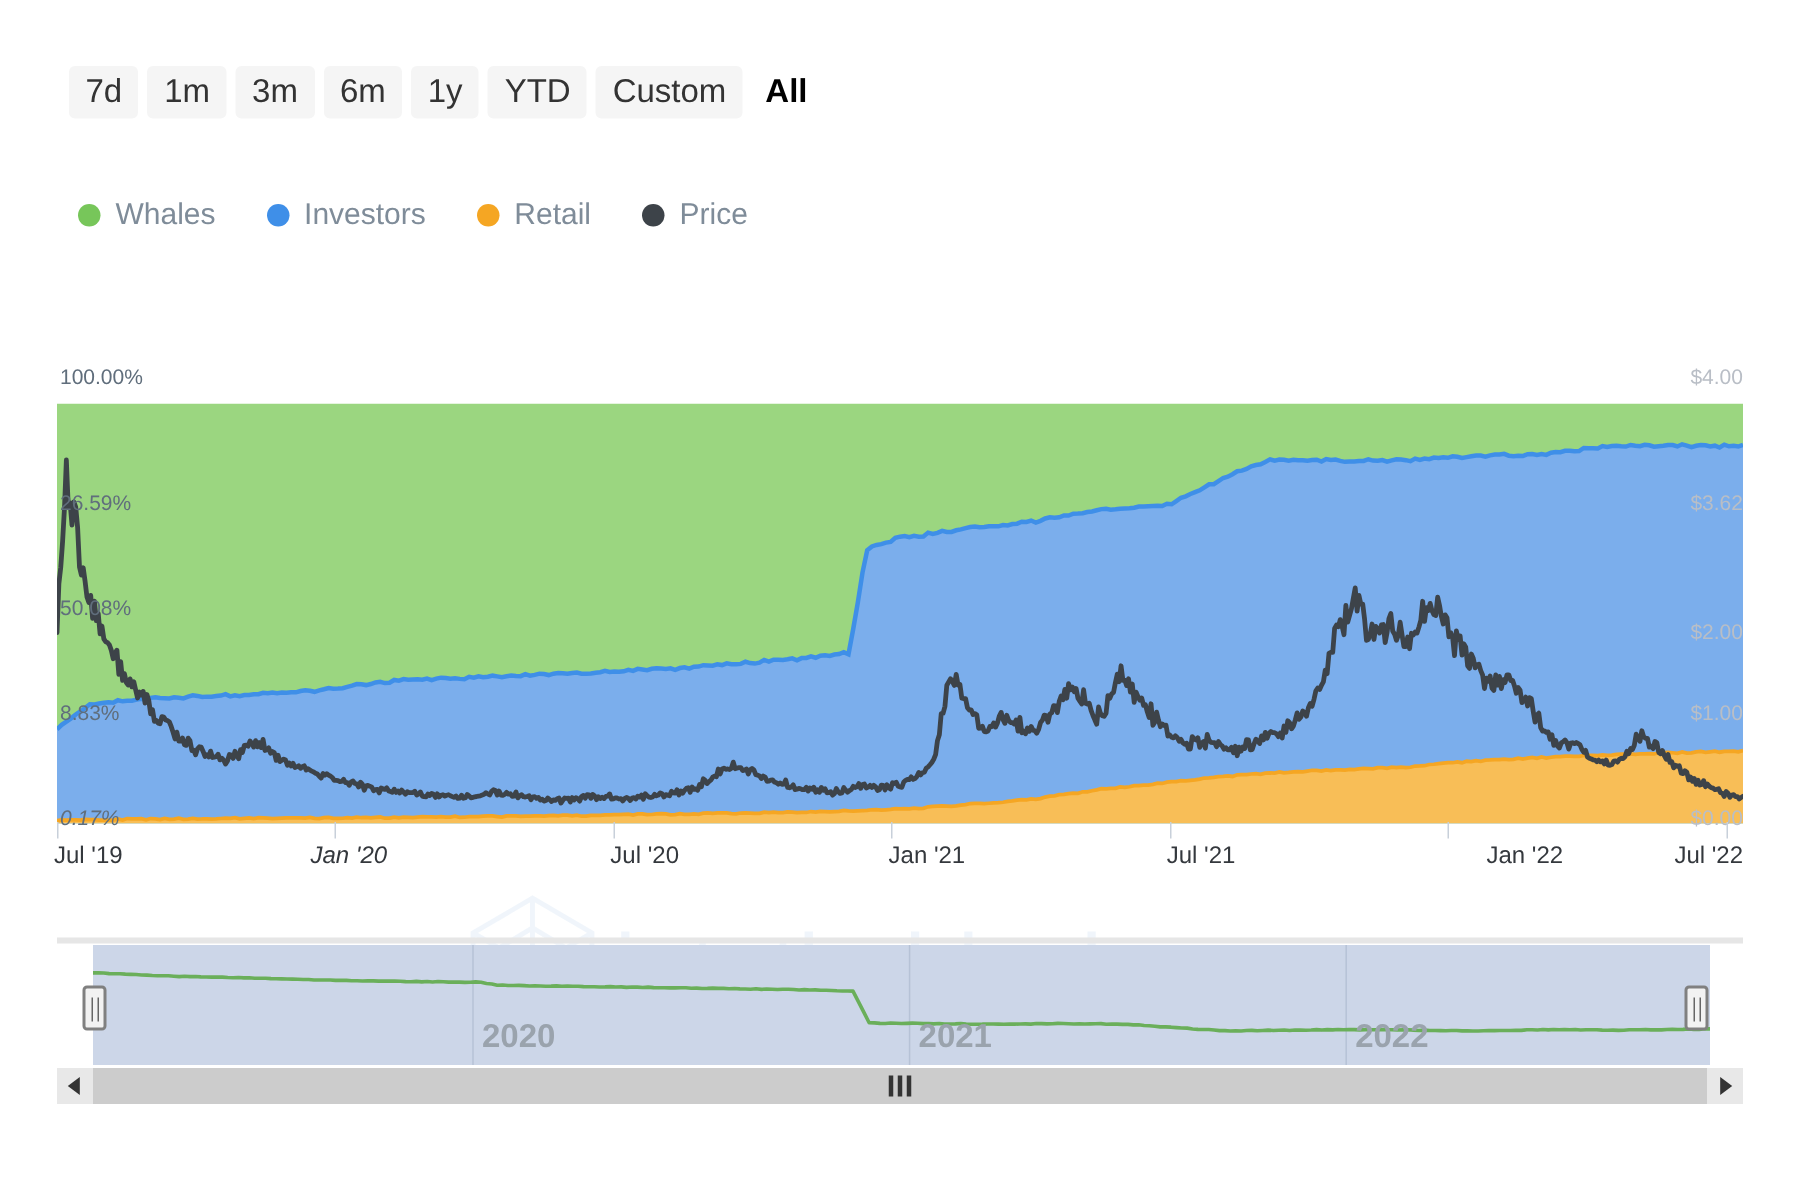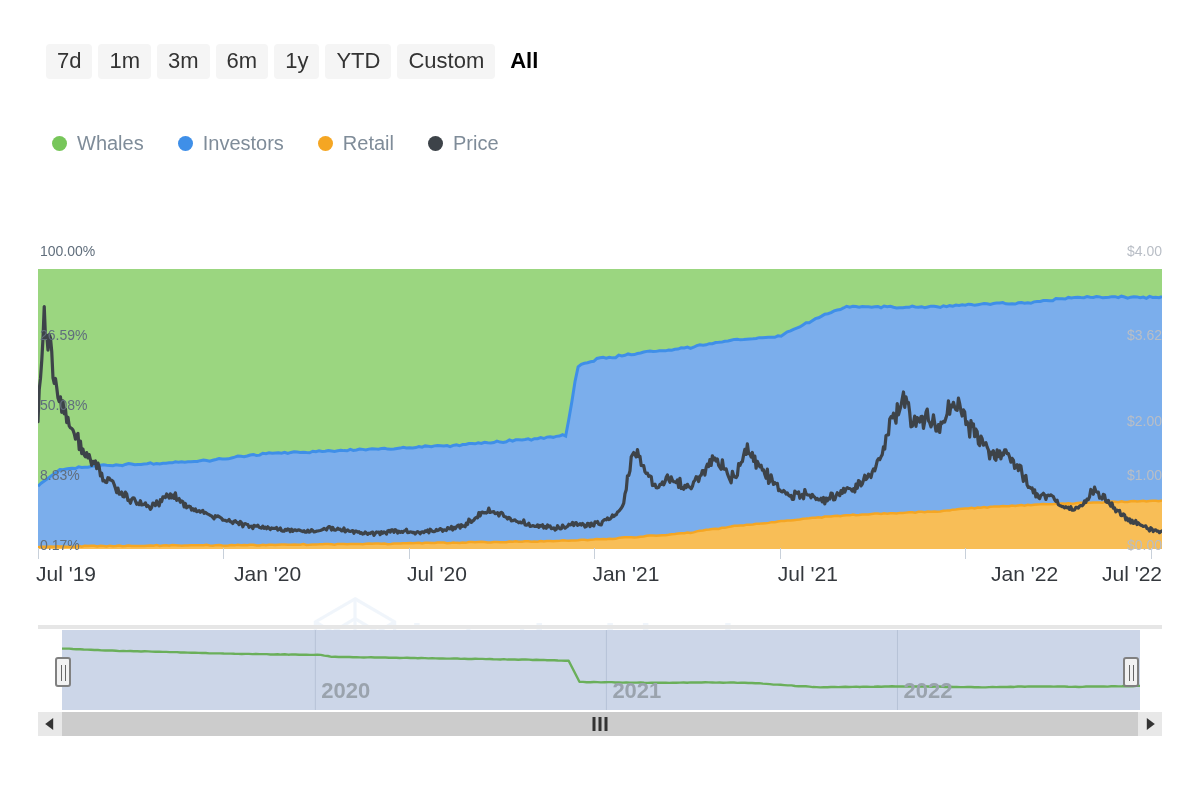--- a/index.html
+++ b/index.html
@@ -102,21 +102,21 @@
   }
   .x-axis {
     position: absolute;
     left: 0;
     top: 313px;
     width: 1200px;
     height: 40px;
   }
   .x-label {
     position: absolute;
-    font-size: 21px;
+    font-size: 16px;
     color: #34383d;
     font-family: "Liberation Sans", sans-serif;
     white-space: nowrap;
   }
 
   
   .nav-wrap {
     position: absolute;
     left: 0;
     top: 612px;
@@ -269,38 +269,38 @@
           <polygon points="50,8 86,29 86,71 50,92 14,71 14,29"></polygon>
           <polygon points="50,26 70,38 70,62 50,74 30,62 30,38"></polygon>
           <line x1="14" y1="29" x2="86" y2="71"></line>
           <line x1="86" y1="29" x2="14" y2="71"></line>
           <line x1="50" y1="8" x2="50" y2="92"></line>
         </g>
       </svg>
       <span class="wm-text">intotheblock</span>
     </div>
     <div id="y-left-labels">
-        <div class="axis-label y-left-label" style="top: 302px;">0.17%</div>
+        <div class="axis-label y-left-label" style="top: 302px; font-style: italic;">0.17%</div>
         <div class="axis-label y-left-label" style="top: 232.021px;">8.83%</div>
         <div class="axis-label y-left-label" style="top: 162.014px;">50.08%</div>
         <div class="axis-label y-left-label" style="top: 92.007px;">26.59%</div>
         <div class="axis-label y-left-label" style="top: 8px;">100.00%</div>
       </div>
     <div id="y-right-labels">
         <div class="axis-label y-right-label" style="top: 302px;">$0.00</div>
         <div class="axis-label y-right-label" style="top: 232px;">$1.00</div>
         <div class="axis-label y-right-label" style="top: 162px; margin-top: 16px;">$2.00</div>
         <div class="axis-label y-right-label" style="top: 92px;">$3.62</div>
         <div class="axis-label y-right-label" style="top: 8px;">$4.00</div>
       </div>
     <div class="x-axis" id="x-axis">
         <div style="position: absolute; top: 0px; width: 1px; height: 11px; background: rgb(200, 208, 218); left: 38px;"></div>
         <div class="x-label" style="top: 14px; left: 36px;">Jul '19</div>
         <div style="position: absolute; top: 0px; width: 1px; height: 11px; background: rgb(200, 208, 218); left: 223.46px;"></div>
-        <div class="x-label" style="top: 14px; left: 234px;">Jan '20</div>
+        <div class="x-label" style="top: 14px; left: 207px; font-style: italic;">Jan '20</div>
         <div style="position: absolute; top: 0px; width: 1px; height: 11px; background: rgb(200, 208, 218); left: 408.92px;"></div>
         <div class="x-label" style="top: 14px; left: 406.92px;">Jul '20</div>
         <div style="position: absolute; top: 0px; width: 1px; height: 11px; background: rgb(200, 208, 218); left: 594.38px;"></div>
         <div class="x-label" style="top: 14px; left: 592.38px;">Jan '21</div>
         <div style="position: absolute; top: 0px; width: 1px; height: 11px; background: rgb(200, 208, 218); left: 779.84px;"></div>
         <div class="x-label" style="top: 14px; left: 777.84px;">Jul '21</div>
         <div style="position: absolute; top: 0px; width: 1px; height: 11px; background: rgb(200, 208, 218); left: 965.3px;"></div>
         <div class="x-label" style="top: 14px; left: 971px; margin-left: 20px;">Jan '22</div>
         <div style="position: absolute; top: 0px; width: 1px; height: 11px; background: rgb(200, 208, 218); left: 1150.76px;"></div>
         <div class="x-label" style="top: 14px; left: auto; right: 38px;">Jul '22</div>

